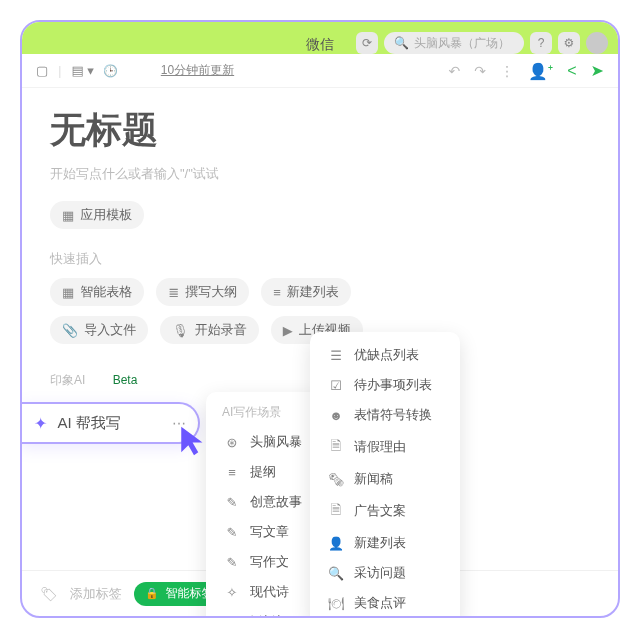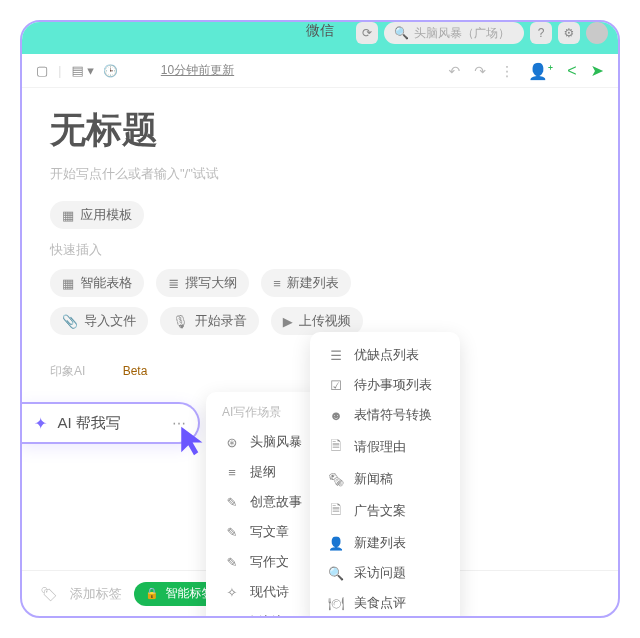--- a/index.html
+++ b/index.html
@@ -14,24 +14,24 @@
     left: 20px; top: 20px;
     width: 600px; height: 598px;
     border: 2px solid #b3a6ff;
     border-radius: 20px;
     background: #fff;
     overflow: hidden;
   }
   
   .titlebar {
     height: 32px;
-    display: flex; align-items: flex-start;
+    display: flex; align-items: flex-end;
     padding: 0 10px;
     gap: 6px;
-    background: #5eead4;
+    background: #bef264;
     position: relative;
   }
   .title-text {
     position: absolute; left: 0; right: 0;
     text-align: center;
     font-size: 14px; color: #555; pointer-events: none;
   }
   .search-wrap {
     margin-left: auto;
     display: flex; align-items: center;
@@ -89,24 +89,24 @@
     display: inline-flex; align-items: center;
     height: 28px; padding: 0 12px;
     border-radius: 14px;
     background: #f3f3f3;
     font-size: 13px; color: #666;
     gap: 6px;
     cursor: pointer;
   }
   .chip .ci { font-size: 13px; color: #888; }
   .template-chip { margin-top: 18px; }
-  .sect-label { margin-top: 12px; font-size: 13px; color: #bbb; }
+  .sect-label { margin-top: 21px; font-size: 13px; color: #bbb; }
   .chip-row { margin-top: 10px; display: flex; gap: 12px; flex-wrap: wrap; }
   .ai-label { margin-top: 28px; font-size: 12px; color: #bbb; }
-  .beta { color: #a16207; margin-left: 14px; padding-left: 20px; }
+  .beta { color: #15803d; margin-left: 4px; padding-left: 20px; }
 
   
   .ai-pill {
     position: absolute;
     left: -2px; 
     top: 380px;
     height: 42px;
     width: 180px;
     padding: 0 12px 0 14px;
     display: flex; align-items: center; gap: 10px;

